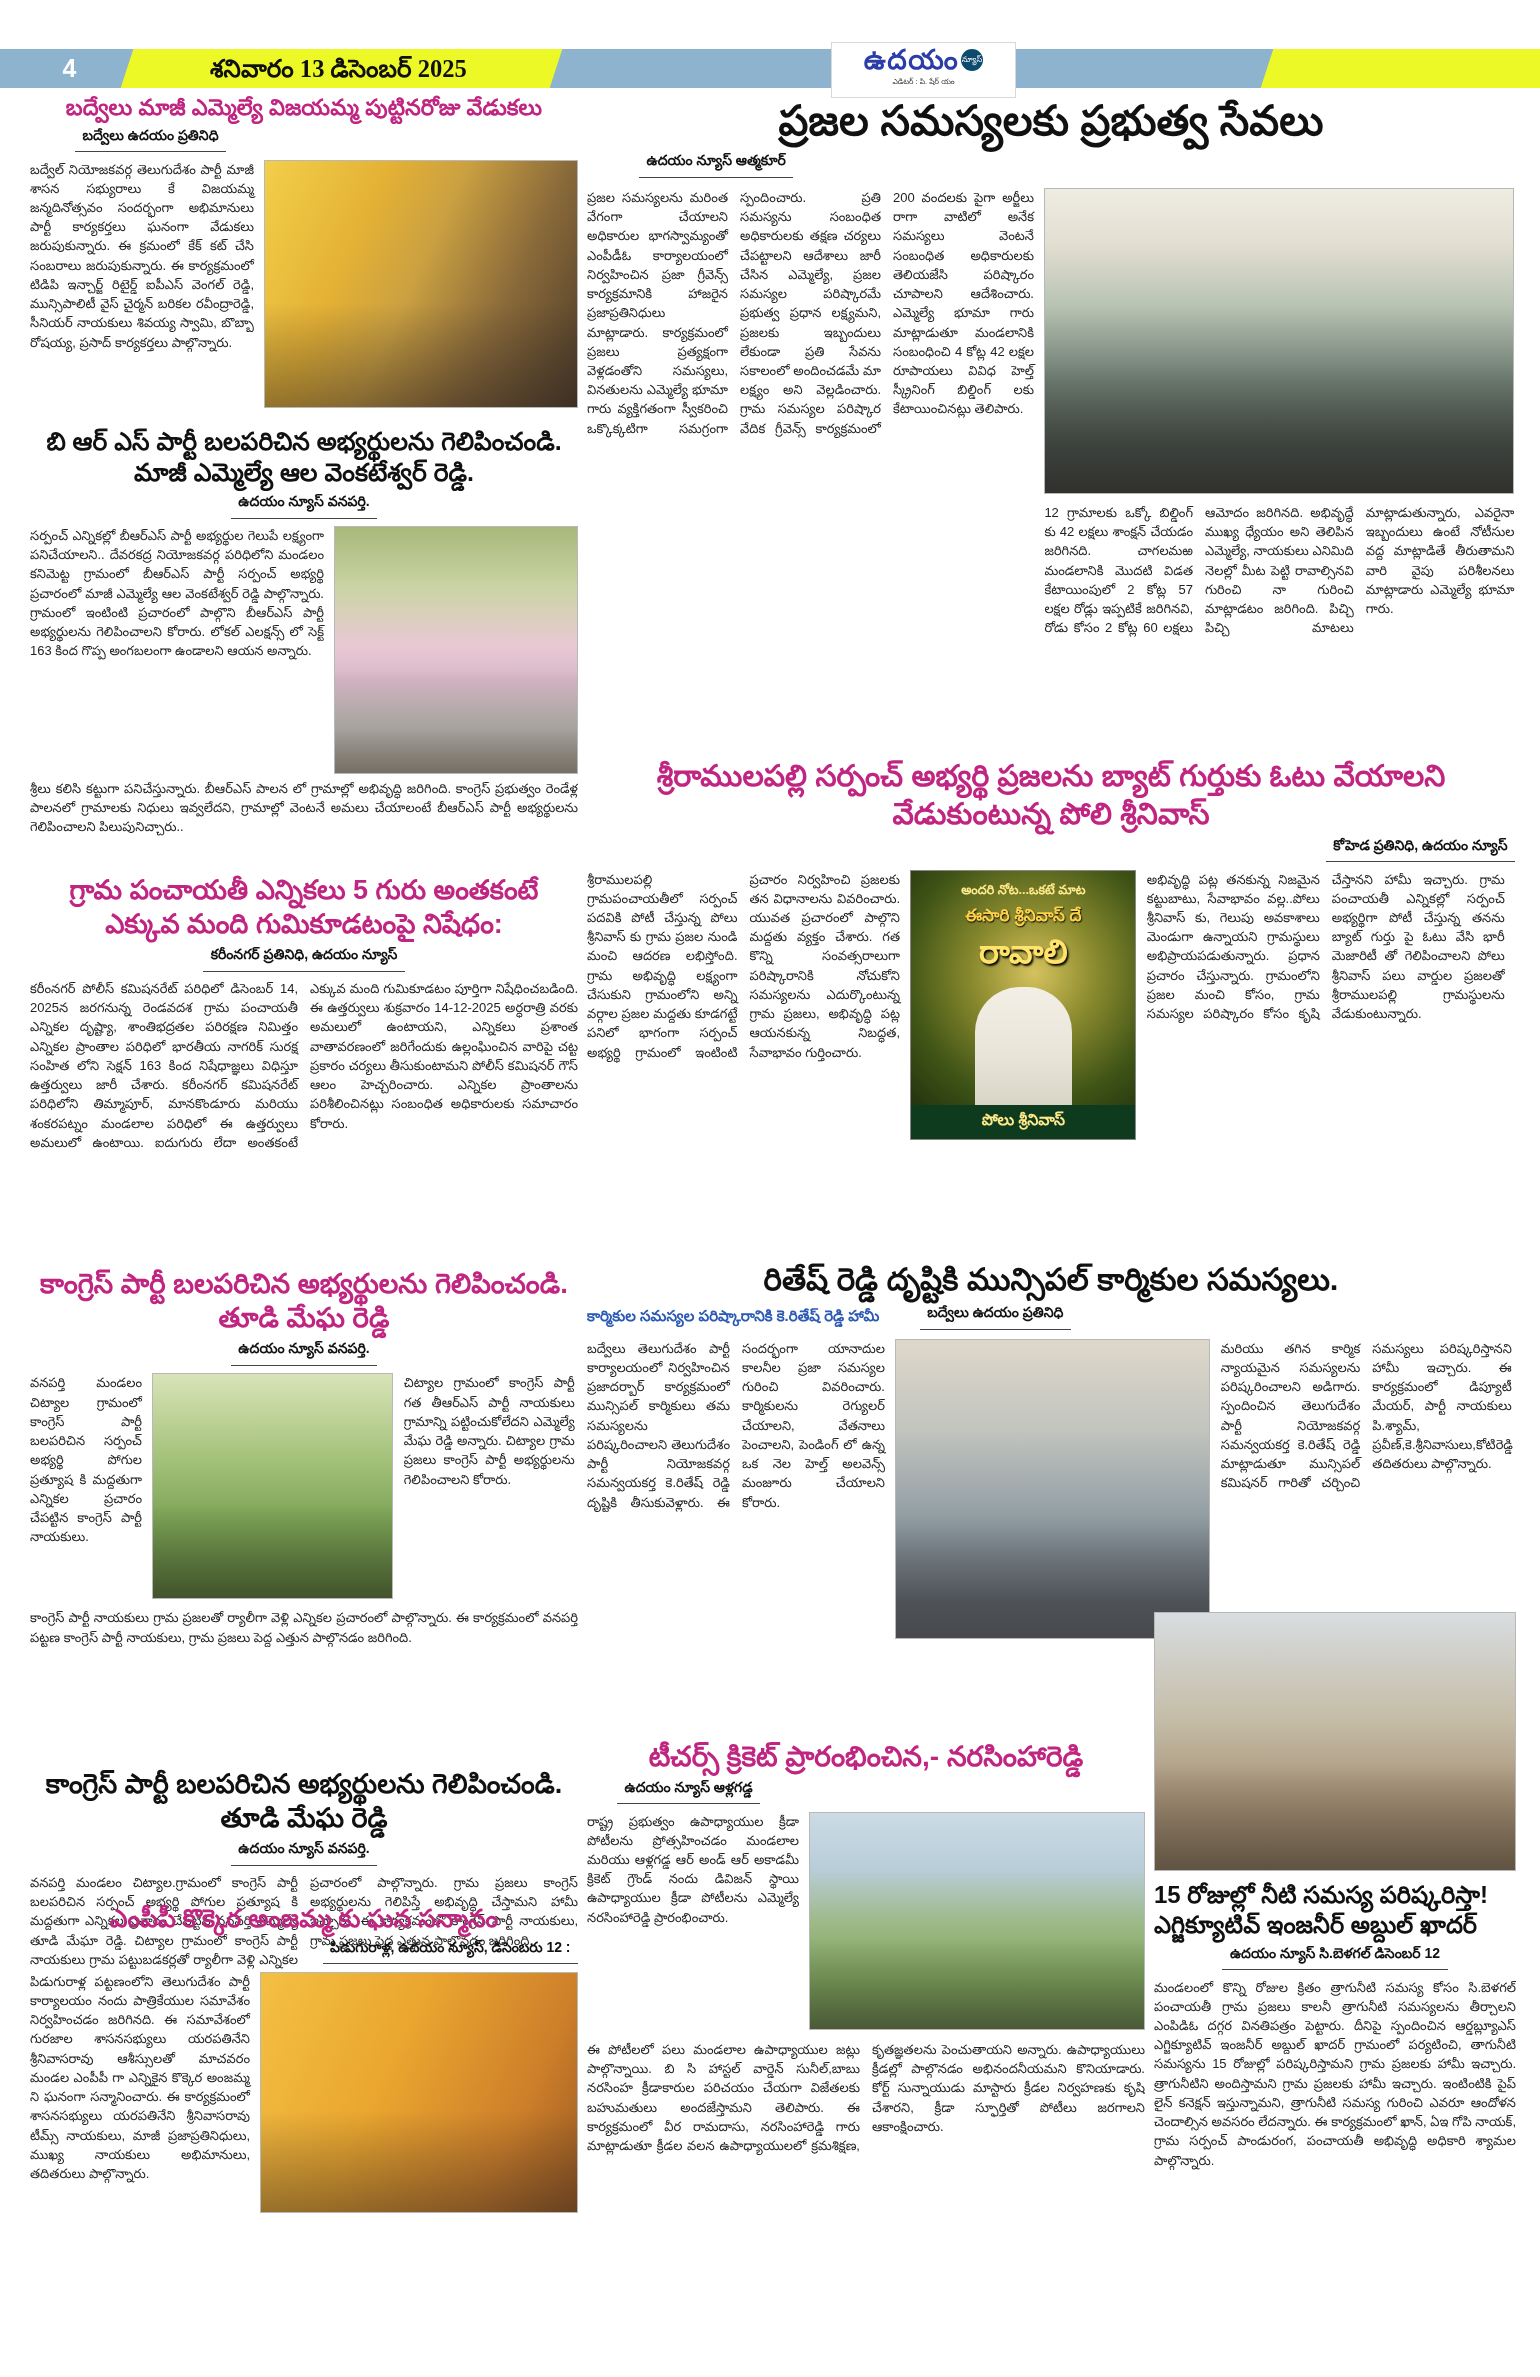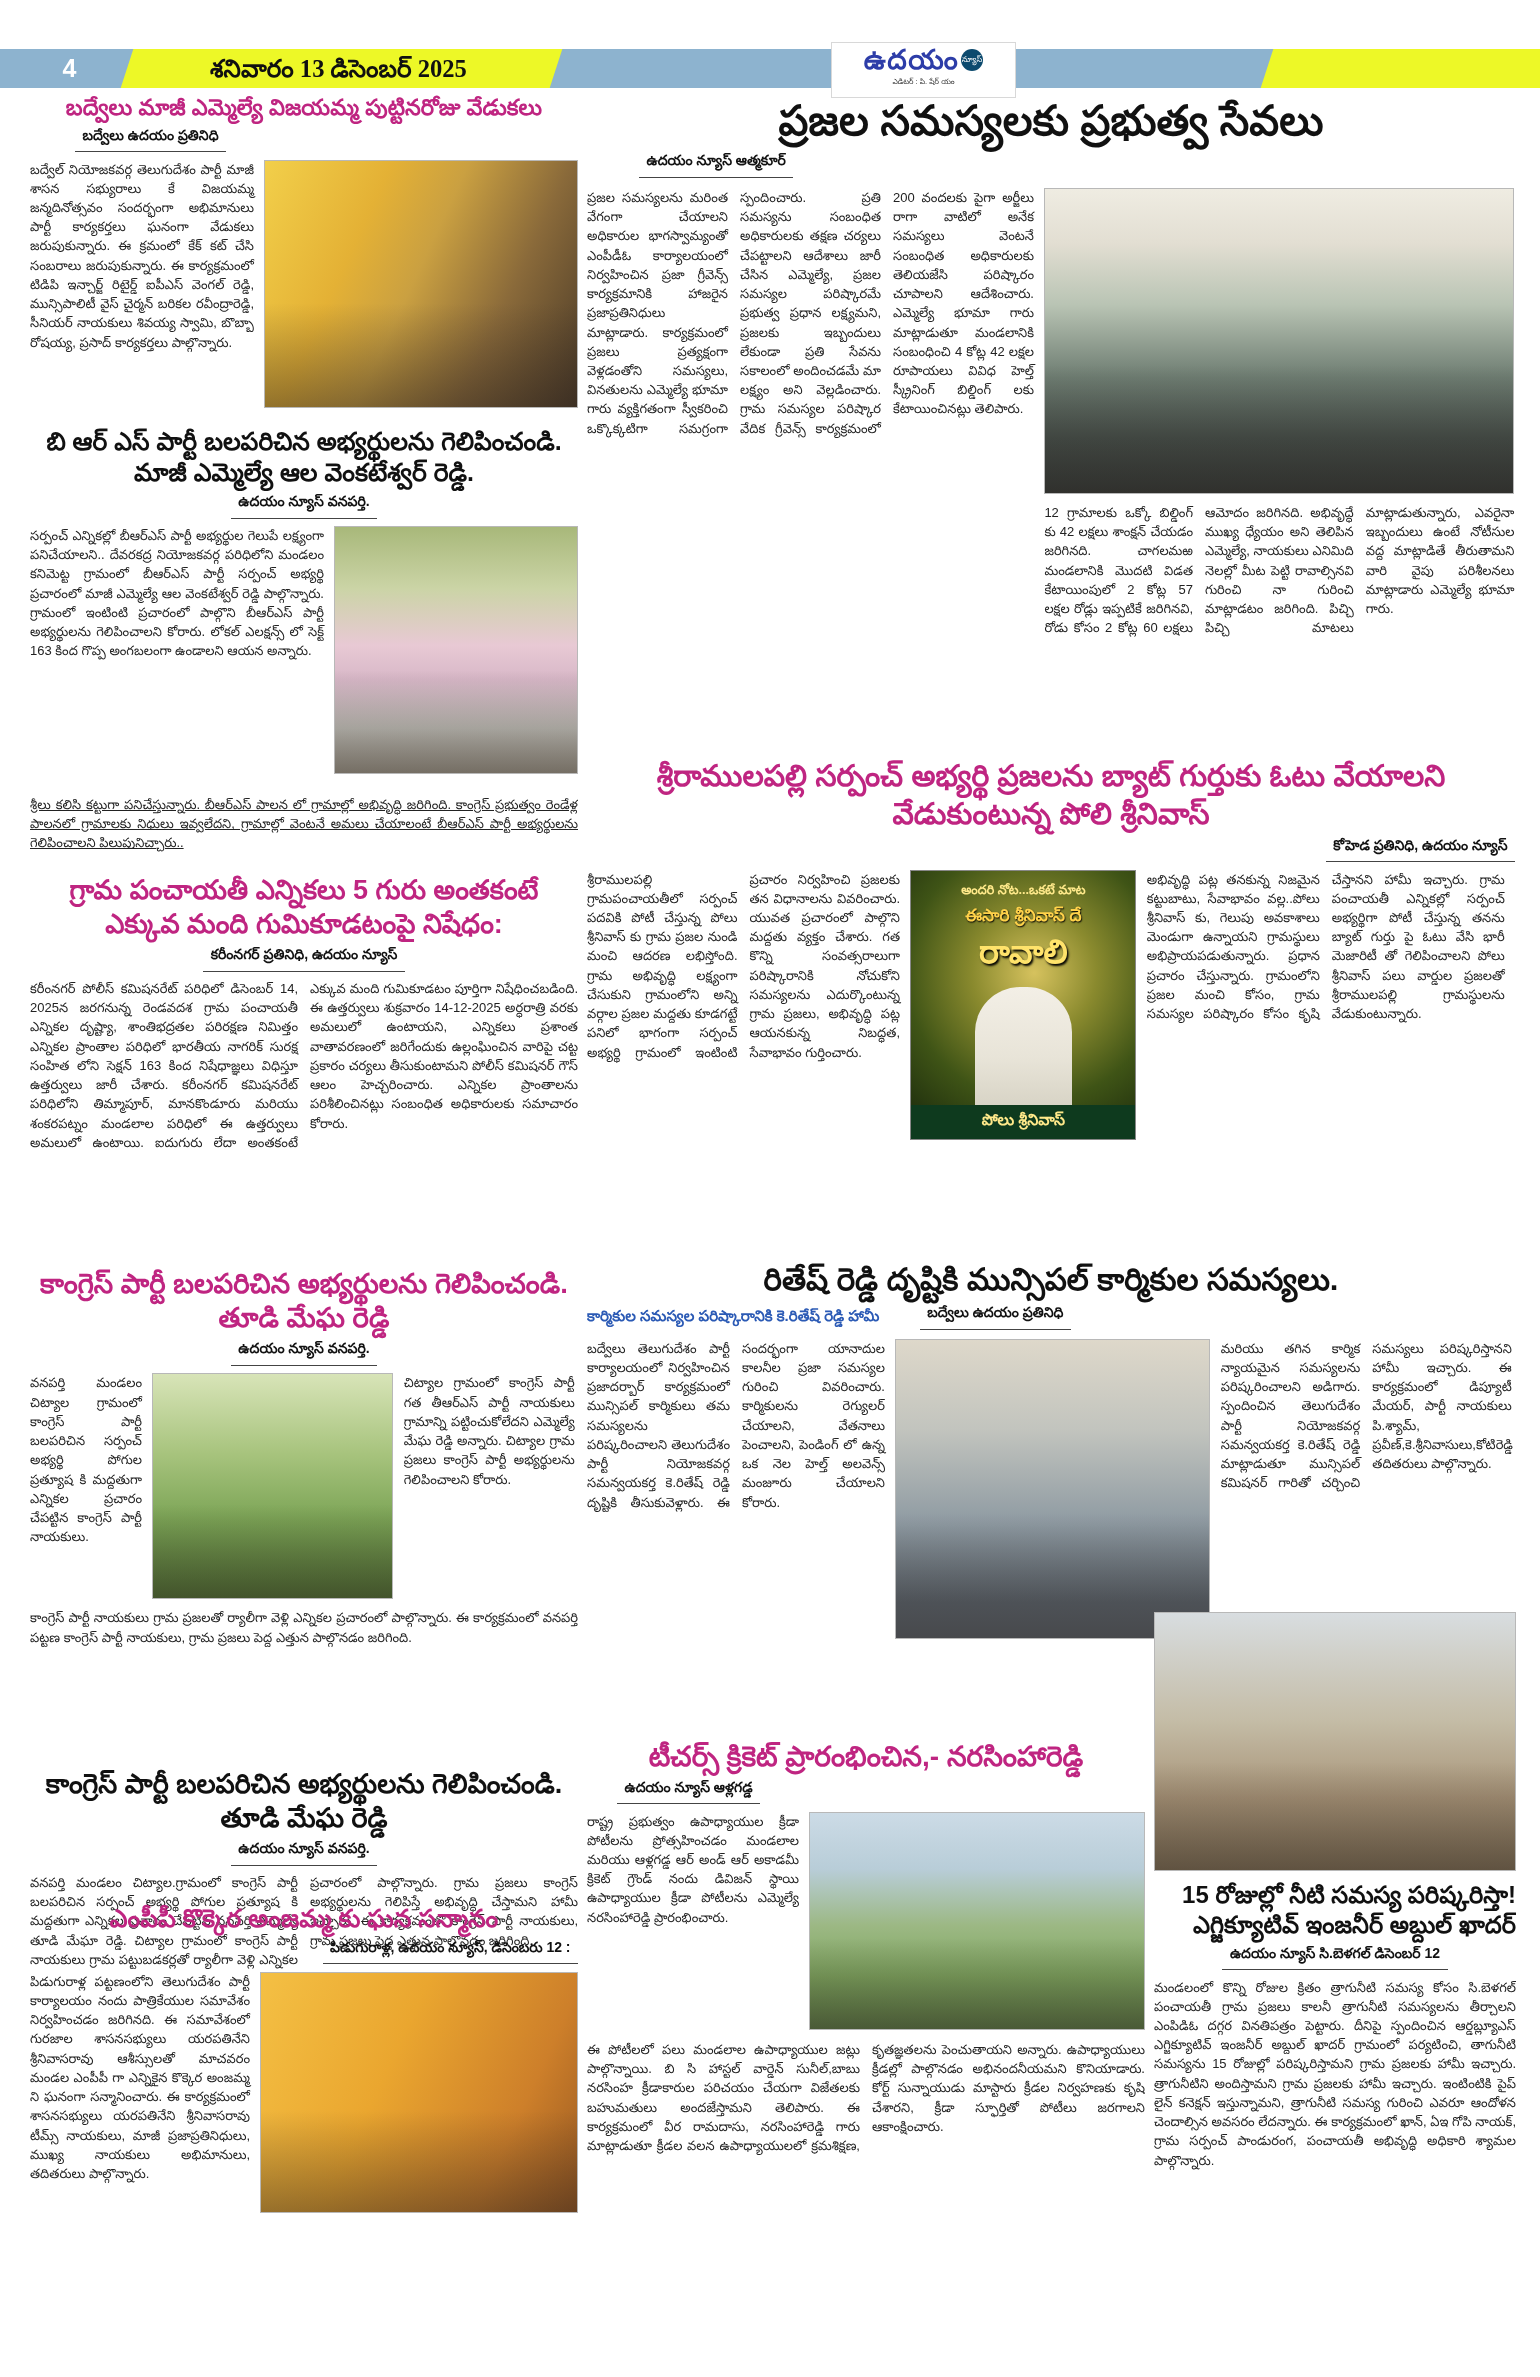--- a/index.html
+++ b/index.html
@@ -100,21 +100,21 @@
     </div>
   </section>
 
   <section class="art" style="left:30px;top:426px;width:548px;height:441px;">
     <h2 class="hl blk" style="font-size:25px;">బి ఆర్ ఎస్ పార్టీ బలపరిచిన అభ్యర్థులను గెలిపించండి. మాజీ ఎమ్మెల్యే ఆల వెంకటేశ్వర్ రెడ్డి.</h2>
     <div class="bylinewrap"><span class="byline">ఉదయం న్యూస్ వనపర్తి.</span></div>
     <div class="row">
       <p class="body" style="width:294px;">సర్పంచ్ ఎన్నికల్లో బీఆర్ఎస్ పార్టీ అభ్యర్థుల గెలుపే లక్ష్యంగా పనిచేయాలని.. దేవరకద్ర నియోజకవర్గ పరిధిలోని మండలం కనిమెట్ట గ్రామంలో బీఆర్ఎస్ పార్టీ సర్పంచ్ అభ్యర్థి ప్రచారంలో మాజీ ఎమ్మెల్యే ఆల వెంకటేశ్వర్ రెడ్డి పాల్గొన్నారు. గ్రామంలో ఇంటింటి ప్రచారంలో పాల్గొని బీఆర్ఎస్ పార్టీ అభ్యర్థులను గెలిపించాలని కోరారు. లోకల్ ఎలక్షన్స్ లో సెక్ట్ 163 కింద గొప్ప అంగబలంగా ఉండాలని ఆయన అన్నారు.</p>
       <div class="photo ph-brs" style="height:246px;"></div>
     </div>
-    <p class="body" style="margin-top:21px;text-decoration:underline;">శ్రీలు కలిసి కట్టుగా పనిచేస్తున్నారు. బీఆర్ఎస్ పాలన లో గ్రామాల్లో అభివృద్ధి జరిగింది. కాంగ్రెస్ ప్రభుత్వం రెండేళ్ల పాలనలో గ్రామాలకు నిధులు ఇవ్వలేదని, గ్రామాల్లో వెంటనే అమలు చేయాలంటే బీఆర్ఎస్ పార్టీ అభ్యర్థులను గెలిపించాలని పిలుపునిచ్చారు..</p>
+    <p class="body" style="margin-top:5px;">శ్రీలు కలిసి కట్టుగా పనిచేస్తున్నారు. బీఆర్ఎస్ పాలన లో గ్రామాల్లో అభివృద్ధి జరిగింది. కాంగ్రెస్ ప్రభుత్వం రెండేళ్ల పాలనలో గ్రామాలకు నిధులు ఇవ్వలేదని, గ్రామాల్లో వెంటనే అమలు చేయాలంటే బీఆర్ఎస్ పార్టీ అభ్యర్థులను గెలిపించాలని పిలుపునిచ్చారు..</p>
   </section>
 
   <section class="art" style="left:30px;top:874px;width:548px;height:382px;">
     <h2 class="hl mag" style="font-size:27px;">గ్రామ పంచాయతీ ఎన్నికలు 5 గురు అంతకంటే ఎక్కువ మంది గుమికూడటంపై నిషేధం:</h2>
     <div class="bylinewrap"><span class="byline">కరీంనగర్ ప్రతినిధి, ఉదయం న్యూస్</span></div>
     <p class="body cols2" style="height:246px;">కరీంనగర్ పోలీస్ కమిషనరేట్ పరిధిలో డిసెంబర్ 14, 2025న జరగనున్న రెండవదశ గ్రామ పంచాయతీ ఎన్నికల దృష్ట్యా, శాంతిభద్రతల పరిరక్షణ నిమిత్తం ఎన్నికల ప్రాంతాల పరిధిలో భారతీయ నాగరిక్ సురక్ష సంహిత లోని సెక్షన్ 163 కింద నిషేధాజ్ఞలు విధిస్తూ ఉత్తర్వులు జారీ చేశారు. కరీంనగర్ కమిషనరేట్ పరిధిలోని తిమ్మాపూర్, మానకొండూరు మరియు శంకరపట్నం మండలాల పరిధిలో ఈ ఉత్తర్వులు అమలులో ఉంటాయి. ఐదుగురు లేదా అంతకంటే ఎక్కువ మంది గుమికూడటం పూర్తిగా నిషేధించబడింది. ఈ ఉత్తర్వులు శుక్రవారం 14-12-2025 అర్ధరాత్రి వరకు అమలులో ఉంటాయని, ఎన్నికలు ప్రశాంత వాతావరణంలో జరిగేందుకు ఉల్లంఘించిన వారిపై చట్ట ప్రకారం చర్యలు తీసుకుంటామని పోలీస్ కమిషనర్ గౌస్ ఆలం హెచ్చరించారు. ఎన్నికల ప్రాంతాలను పరిశీలించినట్లు సంబంధిత అధికారులకు సమాచారం కోరారు.</p>
   </section>
 
   <section class="art" style="left:587px;top:757px;width:928px;height:494px;">
     <h2 class="hl mag" style="font-size:30px;">శ్రీరాములపల్లి సర్పంచ్ అభ్యర్థి ప్రజలను బ్యాట్ గుర్తుకు ఓటు వేయాలని వేడుకుంటున్న పోలి శ్రీనివాస్</h2>
@@ -167,21 +167,21 @@
     <div class="bylinewrap" style="text-align:left;margin-left:30px;"><span class="byline">ఉదయం న్యూస్ ఆళ్లగడ్డ</span></div>
     <div class="row">
       <p class="body" style="width:212px;">రాష్ట్ర ప్రభుత్వం ఉపాధ్యాయుల క్రీడా పోటీలను ప్రోత్సహించడం మండలాల మరియు ఆళ్లగడ్డ ఆర్ అండ్ ఆర్ అకాడమీ క్రికెట్ గ్రౌండ్ నందు డివిజన్ స్థాయి ఉపాధ్యాయుల క్రీడా పోటీలను ఎమ్మెల్యే నరసింహారెడ్డి ప్రారంభించారు.</p>
       <div class="photo ph-cricket" style="height:216px;"></div>
     </div>
     <p class="body cols2" style="height:268px;margin-top:10.4px;">ఈ పోటీలలో పలు మండలాల ఉపాధ్యాయుల జట్లు పాల్గొన్నాయి. బి సి హాస్టల్ వార్డెన్ సునీల్,బాబు నరసింహ క్రీడాకారుల పరిచయం చేయగా విజేతలకు బహుమతులు అందజేస్తామని తెలిపారు. ఈ కార్యక్రమంలో వీర రామదాసు, నరసింహారెడ్డి గారు మాట్లాడుతూ క్రీడల వలన ఉపాధ్యాయులలో క్రమశిక్షణ, కృతజ్ఞతలను పెంచుతాయని అన్నారు. ఉపాధ్యాయులు క్రీడల్లో పాల్గొనడం అభినందనీయమని కొనియాడారు. కోర్ట్ సున్నాయుడు మాస్టారు క్రీడల నిర్వహణకు కృషి చేశారని, క్రీడా స్ఫూర్తితో పోటీలు జరగాలని ఆకాంక్షించారు.</p>
   </section>
 
   <section class="art" style="left:1154px;top:1612px;width:362px;height:731px;">
     <div class="photo ph-water" style="height:257px;flex:none;"></div>
-    <h2 class="hl blk" style="font-size:24px;text-align:right;margin-top:9px;">15 రోజుల్లో నీటి సమస్య పరిష్కరిస్తా! ఎగ్జిక్యూటివ్ ఇంజనీర్ అబ్దుల్ ఖాదర్</h2>
+    <h2 class="hl blk" style="font-size:24px;text-align:left;margin-top:9px;">15 రోజుల్లో నీటి సమస్య పరిష్కరిస్తా! ఎగ్జిక్యూటివ్ ఇంజనీర్ అబ్దుల్ ఖాదర్</h2>
     <div class="bylinewrap"><span class="byline">ఉదయం న్యూస్ సి.బెళగల్ డిసెంబర్ 12</span></div>
     <p class="body">మండలంలో కొన్ని రోజుల క్రితం త్రాగునీటి సమస్య కోసం సి.బెళగల్ పంచాయతీ గ్రామ ప్రజలు కాలనీ త్రాగునీటి సమస్యలను తీర్చాలని ఎంపిడిఓ దగ్గర వినతిపత్రం పెట్టారు. దీనిపై స్పందించిన ఆర్డబ్ల్యూఎస్ ఎగ్జిక్యూటివ్ ఇంజనీర్ అబ్దుల్ ఖాదర్ గ్రామంలో పర్యటించి, తాగునీటి సమస్యను 15 రోజుల్లో పరిష్కరిస్తామని గ్రామ ప్రజలకు హామీ ఇచ్చారు. త్రాగునీటిని అందిస్తామని గ్రామ ప్రజలకు హామీ ఇచ్చారు. ఇంటింటికి పైప్ లైన్ కనెక్షన్ ఇస్తున్నామని, త్రాగునీటి సమస్య గురించి ఎవరూ ఆందోళన చెందాల్సిన అవసరం లేదన్నారు. ఈ కార్యక్రమంలో ఖాన్, ఏఇ గోపి నాయక్, గ్రామ సర్పంచ్ పాండురంగ, పంచాయతీ అభివృద్ధి అధికారి శ్యామల పాల్గొన్నారు.</p>
   </section>
 
   <section class="art" style="left:30px;top:1903px;width:548px;height:332px;">
     <h2 class="hl mag" style="font-size:25px;">ఎంపీపీ కొక్కెర అంజమ్మ కు ఘన సన్మానం</h2>
     <div class="bylinewrap" style="text-align:right;margin-left:45px;"><span class="byline">పిడుగురాళ్ల, ఉదయం న్యూస్, డిసెంబరు 12 :</span></div>
     <div class="row">
       <p class="body" style="width:220px;">పిడుగురాళ్ల పట్టణంలోని తెలుగుదేశం పార్టీ కార్యాలయం నందు పాత్రికేయుల సమావేశం నిర్వహించడం జరిగినది. ఈ సమావేశంలో గురజాల శాసనసభ్యులు యరపతినేని శ్రీనివాసరావు ఆశీస్సులతో మాచవరం మండల ఎంపీపీ గా ఎన్నికైన కొక్కెర అంజమ్మ ని ఘనంగా సన్మానించారు. ఈ కార్యక్రమంలో శాసనసభ్యులు యరపతినేని శ్రీనివాసరావు టీమ్స్ నాయకులు, మాజీ ప్రజాప్రతినిధులు, ముఖ్య నాయకులు అభిమానులు, తదితరులు పాల్గొన్నారు.</p>
       <div class="photo ph-mpp" style="height:239px;"></div>

